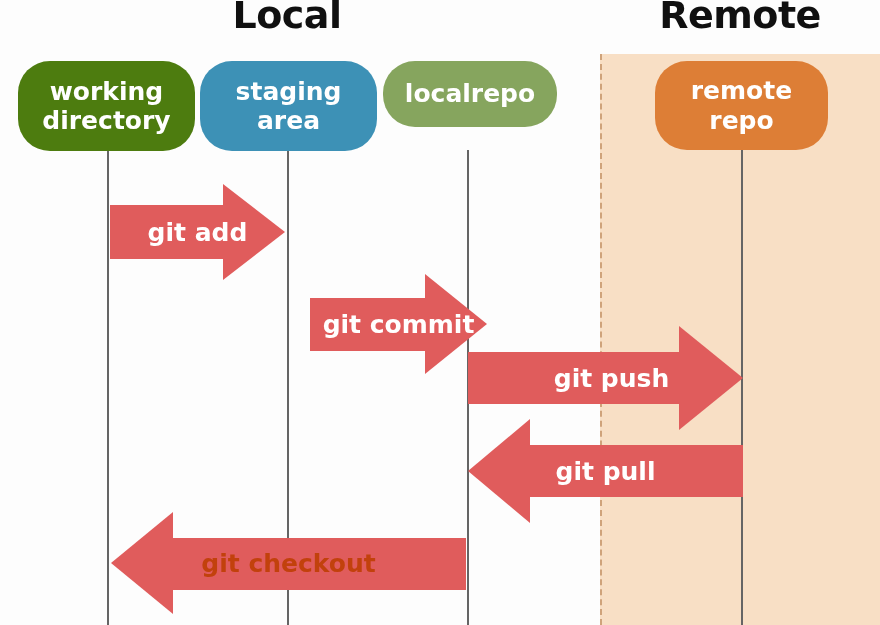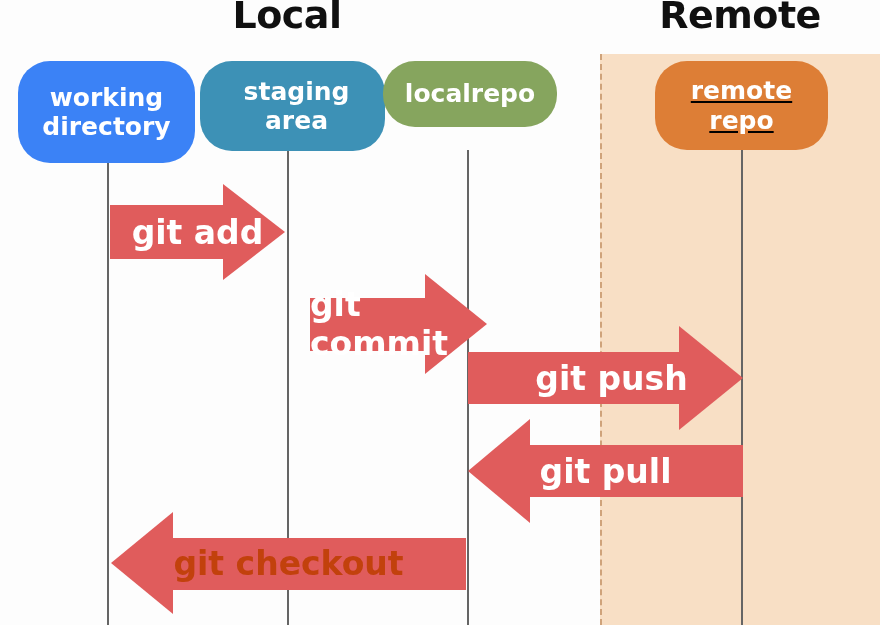--- a/index.html
+++ b/index.html
@@ -40,45 +40,45 @@
   }
   .arrow { position: absolute; z-index: 3; }
   .arrow .arrow-body { position: absolute; }
   .arrow .arrow-head { position: absolute; width: 0; height: 0; top: 0; }
   .arrow .arrow-label {
     position: absolute;
     inset: 0;
     display: flex;
     align-items: center;
     justify-content: center;
-    font-size: 33px;
+    font-size: 25px;
     font-weight: 700;
   }
 </style>
 </head>
 <body>
 
 <div id="stage" style="background: rgb(253, 253, 253);">
   <div id="remote-panel" style="left: 600px; top: 54px; width: 280px; height: 571px; background: rgb(248, 223, 197); border-left: 2px dashed rgb(207, 163, 123);"></div>
   <div id="title-local" class="section-title" style="color: rgb(16, 16, 16);">Local</div>
   <div id="title-remote" class="section-title" style="color: rgb(16, 16, 16);">Remote</div>
 <div class="lifeline" style="left: 107px; top: 150px; height: 475px; background: rgb(101, 101, 101);"></div>
     <div class="lifeline" style="left: 287px; top: 150px; height: 475px; background: rgb(101, 101, 101);"></div>
     <div class="lifeline" style="left: 467px; top: 150px; height: 475px; background: rgb(101, 101, 101);"></div>
     <div class="lifeline" style="left: 741px; top: 149px; height: 476px; background: rgb(101, 101, 101);"></div>
-    <div class="node" style="left: 18px; top: 61px; width: 177px; height: 102px; background: #3b82f6;">
+    <div class="node" style="left: 18px; top: 61px; width: 177px; height: 90px; background: #4d7c0f;">
       <div class="node-label" style="color: rgb(255, 255, 255);">working directory</div>
     </div>
-    <div class="node" style="left: 200px; top: 61px; width: 177px; height: 90px; background: rgb(61, 145, 182); padding-left: 8px;">
+    <div class="node" style="left: 200px; top: 61px; width: 177px; height: 90px; background: rgb(61, 145, 182);">
       <div class="node-label" style="color: rgb(255, 255, 255);">staging area</div>
     </div>
     <div class="node" style="left: 383px; top: 61px; width: 174px; height: 66px; background: rgb(134, 165, 94);">
       <div class="node-label" style="color: rgb(255, 255, 255);">localrepo</div>
     </div>
-    <div class="node" style="left: 655px; top: 61px; width: 173px; height: 89px; background: rgb(221, 126, 54); text-decoration: underline;">
+    <div class="node" style="left: 655px; top: 61px; width: 173px; height: 89px; background: rgb(221, 126, 54);">
       <div class="node-label" style="color: rgb(255, 255, 255);">remote repo</div>
     </div>
     <div class="arrow" style="left: 110px; top: 184px; width: 175px; height: 96px;">
       <div class="arrow-body" style="top: 21px; height: 54px; width: 113px; background: rgb(224, 92, 92); left: 0px;"></div>
       <div class="arrow-head" style="border-top: 48px solid transparent; border-bottom: 48px solid transparent; right: 0px; border-left: 62px solid rgb(224, 92, 92);"></div>
       <div class="arrow-label" style="color: rgb(255, 255, 255);">git add</div>
     </div>
     <div class="arrow" style="left: 288px; top: 274px; width: 177px; height: 100px; margin-left: 22px;">
       <div class="arrow-body" style="top: 23.5px; height: 53px; width: 115px; background: rgb(224, 92, 92); left: 0px;"></div>
       <div class="arrow-head" style="border-top: 50px solid transparent; border-bottom: 50px solid transparent; right: 0px; border-left: 62px solid rgb(224, 92, 92);"></div>

